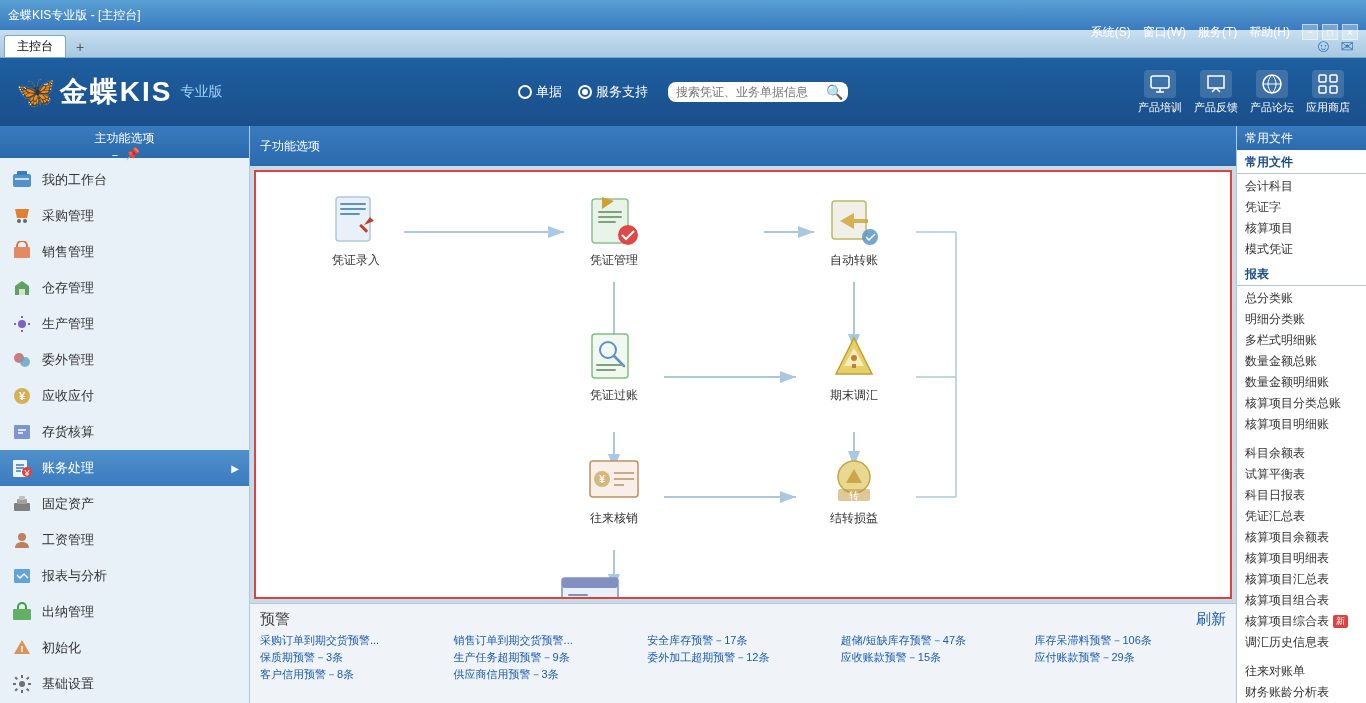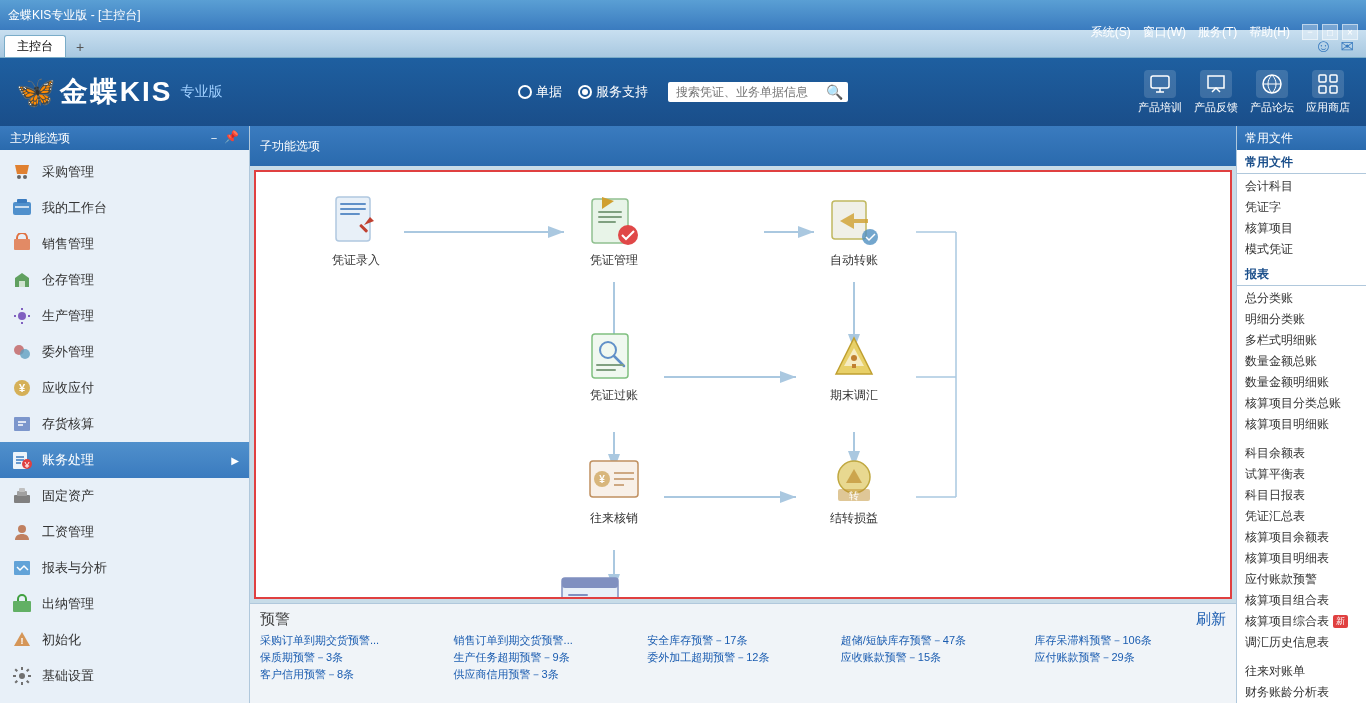--- a/index.html
+++ b/index.html
@@ -68,21 +68,21 @@
     }
     .radio-group { display: flex; align-items: center; gap: 16px; color: white; font-size: 13px; }
     .radio-item { display: flex; align-items: center; gap: 4px; cursor: pointer; }
     .radio-dot { width: 14px; height: 14px; border-radius: 50%; border: 2px solid white; display: flex; align-items: center; justify-content: center; }
     .radio-dot.active::after { content: ''; width: 6px; height: 6px; border-radius: 50%; background: white; }
 
     .search-box {
       display: flex;
       align-items: center;
       background: white;
-      border-radius: 2px;
+      border-radius: 8px;
       padding: 2px 8px;
       width: 180px;
     }
     .search-input { border: none; outline: none; font-size: 12px; width: 150px; background: transparent; }
     .search-icon { color: #888; font-size: 14px; cursor: pointer; }
 
     .header-right {
       position: absolute;
       right: 16px;
       display: flex;
@@ -116,21 +116,22 @@
       flex-direction: column;
     }
     .sidebar-header {
       background: linear-gradient(to bottom, #3a7bbf, #2a6aad);
       color: white;
       padding: 4px 10px;
       font-size: 12px;
       display: flex;
       align-items: center;
       justify-content: space-between;
-      height: 24px;
+      height: 32px;
+      flex-direction: column;
     }
     .sidebar-header-controls { display: flex; gap: 4px; }
     .sidebar-ctrl { color: white; cursor: pointer; font-size: 12px; }
 
     .sidebar-list { flex: 1; overflow-y: auto; padding: 4px 0; }
     .sidebar-item {
       display: flex;
       align-items: center;
       padding: 6px 10px;
       cursor: pointer;
@@ -391,37 +392,37 @@
       <div class="sidebar-header-controls">
         <span class="sidebar-ctrl">－</span>
         <span class="sidebar-ctrl">📌</span>
       </div>
     </div>
     <div class="sidebar-list">
 
       <div class="sidebar-item">
         <div class="sidebar-icon">
           <svg width="22" height="22" viewBox="0 0 22 22">
+              <rect x="2" y="5" width="18" height="13" rx="2" fill="#5090cc"></rect>
+              <rect x="6" y="2" width="10" height="4" rx="1" fill="#3a7bbf"></rect>
+              <rect x="4" y="9" width="14" height="2" fill="white" opacity="0.7"></rect>
+            </svg>
+        </div>
+        <span>我的工作台</span>
+      </div>
+
+      <div class="sidebar-item">
+        <div class="sidebar-icon">
+          <svg width="22" height="22" viewBox="0 0 22 22">
               <path d="M4 4h14l-2 9H6L4 4z" fill="#e08030"></path>
               <circle cx="8" cy="16" r="2" fill="#666"></circle>
               <circle cx="14" cy="16" r="2" fill="#666"></circle>
             </svg>
         </div>
         <span>采购管理</span>
-      </div>
-
-      <div class="sidebar-item">
-        <div class="sidebar-icon">
-          <svg width="22" height="22" viewBox="0 0 22 22">
-              <rect x="2" y="5" width="18" height="13" rx="2" fill="#5090cc"></rect>
-              <rect x="6" y="2" width="10" height="4" rx="1" fill="#3a7bbf"></rect>
-              <rect x="4" y="9" width="14" height="2" fill="white" opacity="0.7"></rect>
-            </svg>
-        </div>
-        <span>我的工作台</span>
       </div>
 
       <div class="sidebar-item">
         <div class="sidebar-icon">
           <svg width="22" height="22" viewBox="0 0 22 22">
               <rect x="3" y="6" width="16" height="11" rx="1" fill="#e07040" opacity="0.8"></rect>
               <path d="M6 6V5a5 5 0 0110 0v1" fill="none" stroke="#e07040" stroke-width="2"></path>
             </svg>
         </div>
         <span>销售管理</span>
@@ -749,21 +750,21 @@
         <div class="right-list-item">数量金额明细账</div>
         <div class="right-list-item">核算项目分类总账</div>
         <div class="right-list-item">核算项目明细账</div>
         <div class="right-divider"></div>
         <div class="right-list-item">科目余额表</div>
         <div class="right-list-item">试算平衡表</div>
         <div class="right-list-item">科目日报表</div>
         <div class="right-list-item">凭证汇总表</div>
         <div class="right-list-item">核算项目余额表</div>
         <div class="right-list-item">核算项目明细表</div>
-        <div class="right-list-item">应付账款预警</div>
+        <div class="right-list-item">核算项目汇总表</div>
         <div class="right-list-item">核算项目组合表</div>
         <div class="right-list-item">
           <span>核算项目综合表</span>
           <span class="badge-new">新</span>
         </div>
         <div class="right-list-item">调汇历史信息表</div>
         <div class="right-divider"></div>
         <div class="right-list-item">往来对账单</div>
         <div class="right-list-item">财务账龄分析表</div>
       </div>

